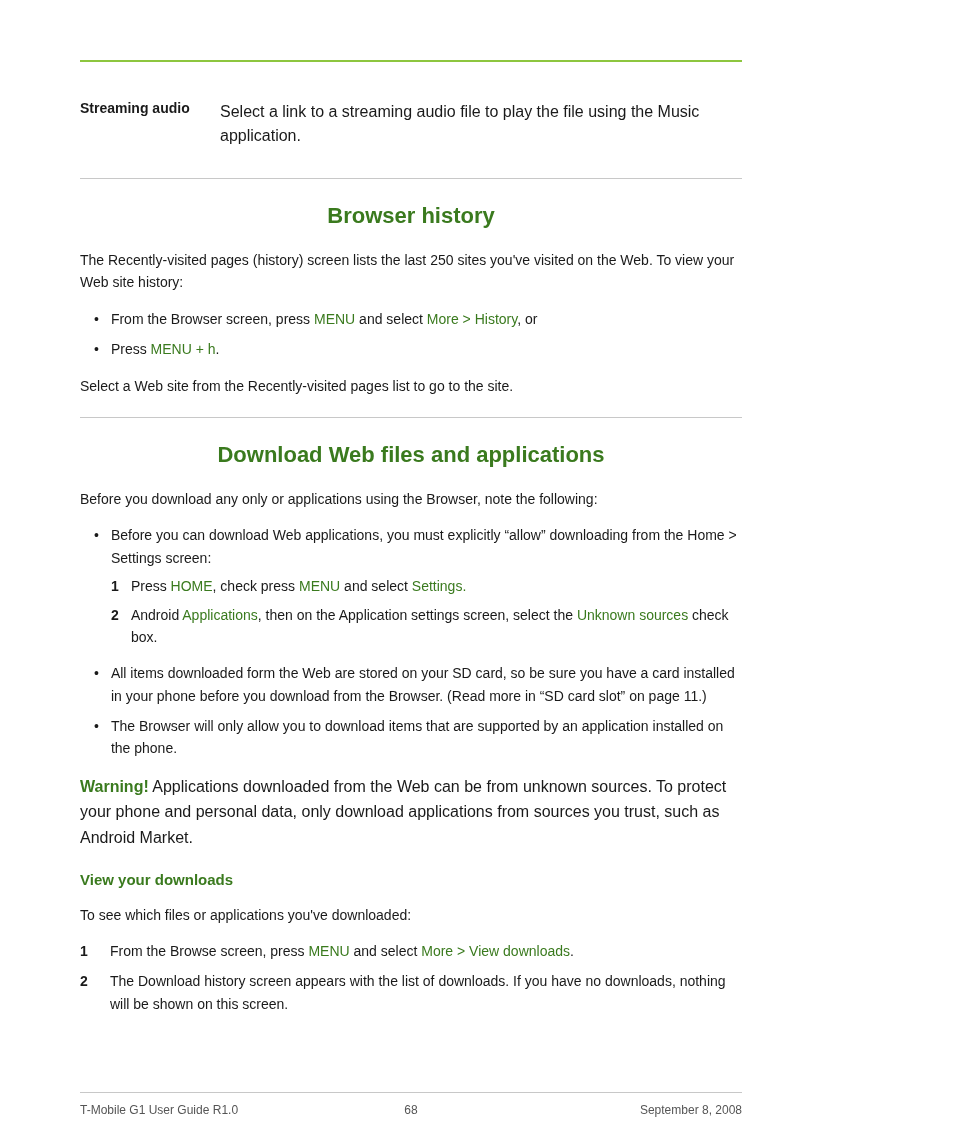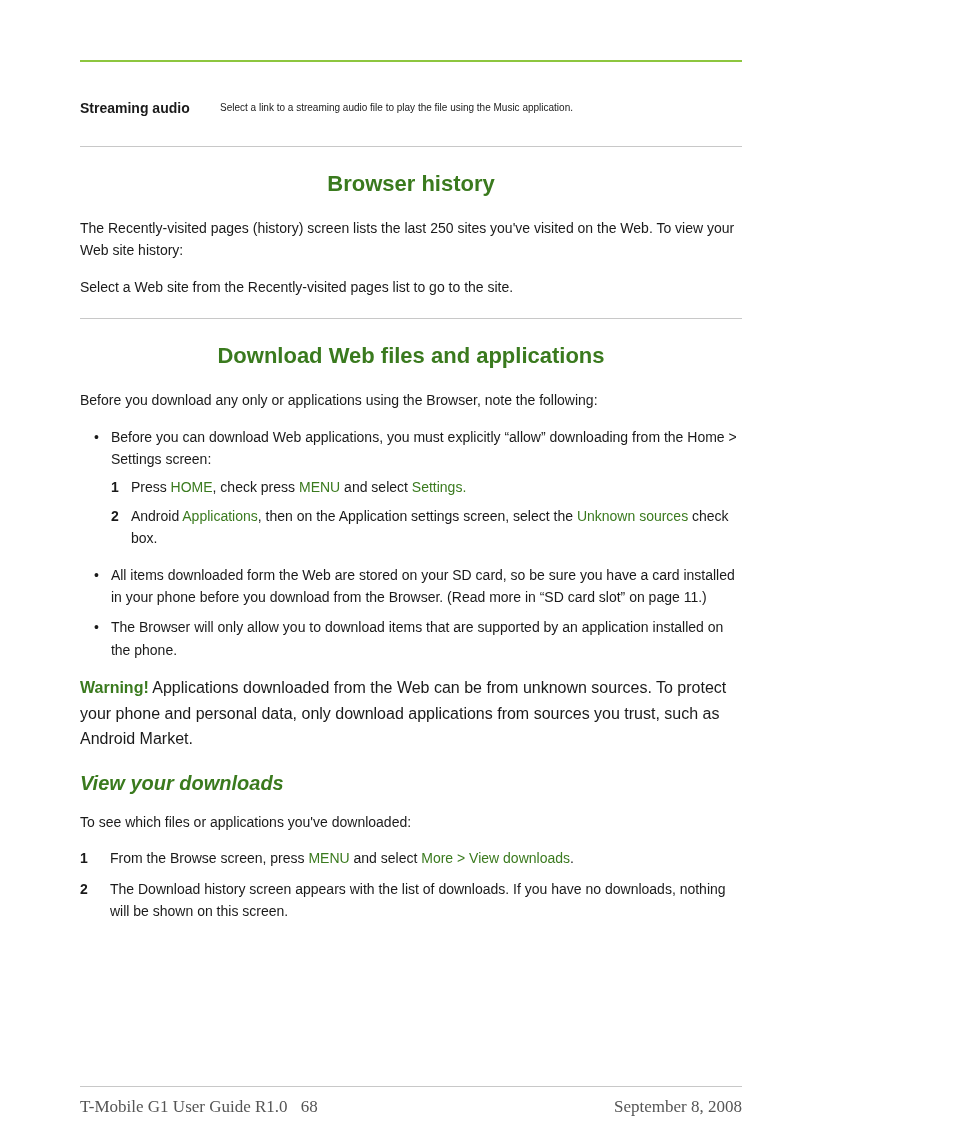--- a/index.html
+++ b/index.html
@@ -43,47 +43,46 @@
     }
 
     .streaming-audio-label {
       font-weight: bold;
       min-width: 140px;
       flex-shrink: 0;
       font-size: 14px;
     }
 
     .streaming-audio-text {
-      font-size: 10px;
+      font-size: 16px;
       line-height: 1.5;
     }
 
     
     .section-divider {
       border: none;
       border-top: 1px solid #c8c8c8;
       margin: 20px 0 24px 0;
     }
 
     
     .section-heading {
       font-size: 22px;
       font-weight: bold;
       color: #3a7a1e;
       margin-bottom: 20px;
       text-align: center;
     }
 
     .subsection-heading {
-      font-size: 20px;
+      font-size: 15px;
       font-weight: bold;
       color: #3a7a1e;
       margin-bottom: 16px;
       margin-top: 8px;
-      font-style: italic;
     }
 
     
     .body-text {
       font-size: 14px;
       line-height: 1.6;
       color: #1a1a1a;
       margin-bottom: 14px;
     }
 
@@ -183,33 +182,32 @@
 
     
     .page-footer {
       position: absolute;
       bottom: 28px;
       left: 80px;
       right: 80px;
       display: flex;
       justify-content: space-between;
       align-items: center;
-      font-size: 17px;
+      font-size: 12px;
       color: #555;
       border-top: 1px solid #c8c8c8;
       padding-top: 10px;
-      font-family: Liberation Serif, serif;
     }
 
     .footer-left, .footer-center, .footer-right {
       flex: 1;
     }
 
     .footer-center {
-      text-align: left;
+      text-align: center;
     }
 
     .footer-right {
       text-align: right;
     }
   </style>
 </head>
 <body>
 
 <div class="page-container">
@@ -221,20 +219,32 @@
       <span class="streaming-audio-label">Streaming audio</span>
       <span class="streaming-audio-text">Select a link to a streaming audio file to play the file using the Music application.</span>
     </div>
 
     <hr class="section-divider">
 
     <div>
       <h2 class="section-heading">Browser history</h2>
       <p class="body-text">The Recently-visited pages (history) screen lists the last 250 sites you've visited on the Web. To view your Web site history:</p>
 
+      <ul class="bullet-list">
+        <li>
+          <div class="li-content">
+            <span>From the Browser screen, press </span><span class="green">MENU</span><span> and select </span><span class="green">More &gt; History</span><span>, or</span>
+          </div>
+        </li>
+        <li>
+          <div class="li-content">
+            <span>Press </span><span class="green">MENU + h</span><span>.</span>
+          </div>
+        </li>
+      </ul>
 
       <p class="body-text">Select a Web site from the Recently-visited pages list to go to the site.</p>
     </div>
 
     <hr class="section-divider">
 
     <div>
       <h2 class="section-heading">Download Web files and applications</h2>
       <p class="body-text">Before you download any only or applications using the Browser, note the following:</p>
 

